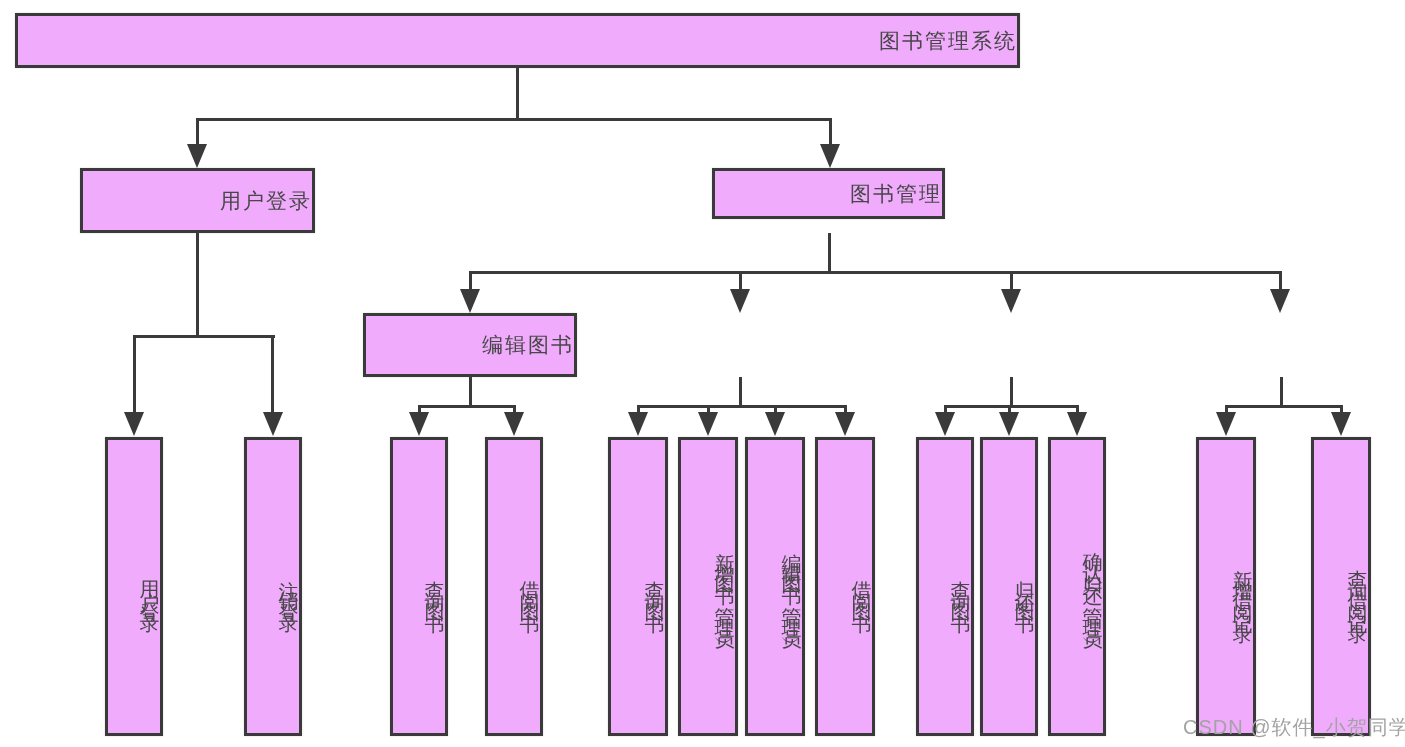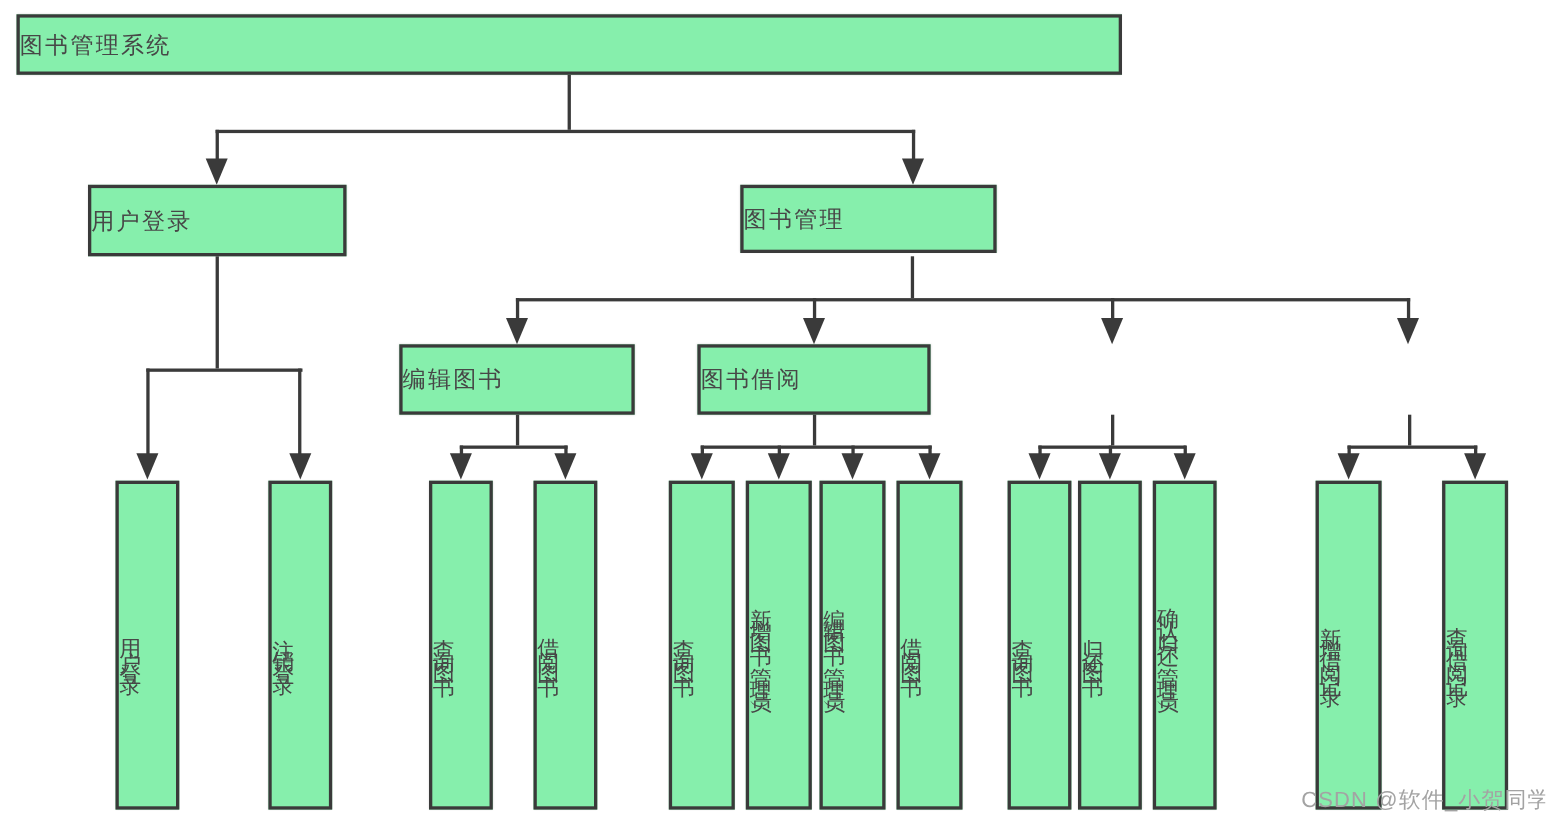--- a/index.html
+++ b/index.html
@@ -11,24 +11,24 @@
     position:relative;
     width:1405px;height:747px;
     background:#ffffff;
     overflow:hidden;
     font-family:"Liberation Sans","DejaVu Sans",sans-serif;
   }
   .box{
     position:absolute;
     box-sizing:border-box;
     border:3px solid var(--line);
-    background:#86efac;
+    background:#f0abfc;
     display:flex;
     align-items:center;
-    justify-content:flex-start;
+    justify-content:flex-end;
     color:var(--text);
     box-shadow:0 0 2px rgba(0,0,0,0.15);
   }
   .box.h span{
     font-size:21px;
     letter-spacing:2px;
     white-space:nowrap;
   }
   .box.v span{
     writing-mode:vertical-rl;
@@ -66,21 +66,21 @@
   <div class="vl" style="left:516px;top:68px;height:50px"></div>
   <div class="hl" style="left:196px;top:118px;width:636px"></div>
   <div class="vl" style="left:196px;top:118px;height:29px"></div>
   <div class="ar" style="left:187px;top:144px"></div>
   <div class="vl" style="left:829px;top:118px;height:29px"></div>
   <div class="ar" style="left:820px;top:144px"></div>
 
   <div class="box h" style="left:80px;top:168px;width:235px;height:65px">
     <span>用户登录</span>
   </div>
-  <div class="box h" style="left:673px;top:168px;width:233px;height:62px">
+  <div class="box h" style="left:712px;top:168px;width:233px;height:51px">
     <span>图书管理</span>
   </div>
 
   <div class="vl" style="left:196px;top:233px;height:102px"></div>
   <div class="hl" style="left:133px;top:335px;width:142px"></div>
   <div class="vl" style="left:133px;top:335px;height:79px"></div>
   <div class="ar" style="left:124px;top:412px"></div>
   <div class="vl" style="left:271px;top:335px;height:79px"></div>
   <div class="ar" style="left:263px;top:412px"></div>
 
@@ -90,23 +90,20 @@
   <div class="ar" style="left:460px;top:289px"></div>
   <div class="vl" style="left:739px;top:271px;height:20px"></div>
   <div class="ar" style="left:730px;top:289px"></div>
   <div class="vl" style="left:1010px;top:271px;height:20px"></div>
   <div class="ar" style="left:1001px;top:289px"></div>
   <div class="vl" style="left:1279px;top:271px;height:20px"></div>
   <div class="ar" style="left:1270px;top:289px"></div>
 
   <div class="box h" style="left:363px;top:313px;width:214px;height:64px">
     <span>编辑图书</span>
-  </div>
-  <div class="box h" style="left:634px;top:313px;width:212px;height:64px">
-    <span>图书借阅</span>
   </div>
 
   <div class="vl" style="left:469px;top:377px;height:28px"></div>
   <div class="hl" style="left:418px;top:405px;width:98px"></div>
   <div class="vl" style="left:418px;top:405px;height:9px"></div>
   <div class="ar" style="left:409px;top:412px"></div>
   <div class="vl" style="left:513px;top:405px;height:9px"></div>
   <div class="ar" style="left:504px;top:412px"></div>
 
   <div class="vl" style="left:739px;top:377px;height:28px"></div>

